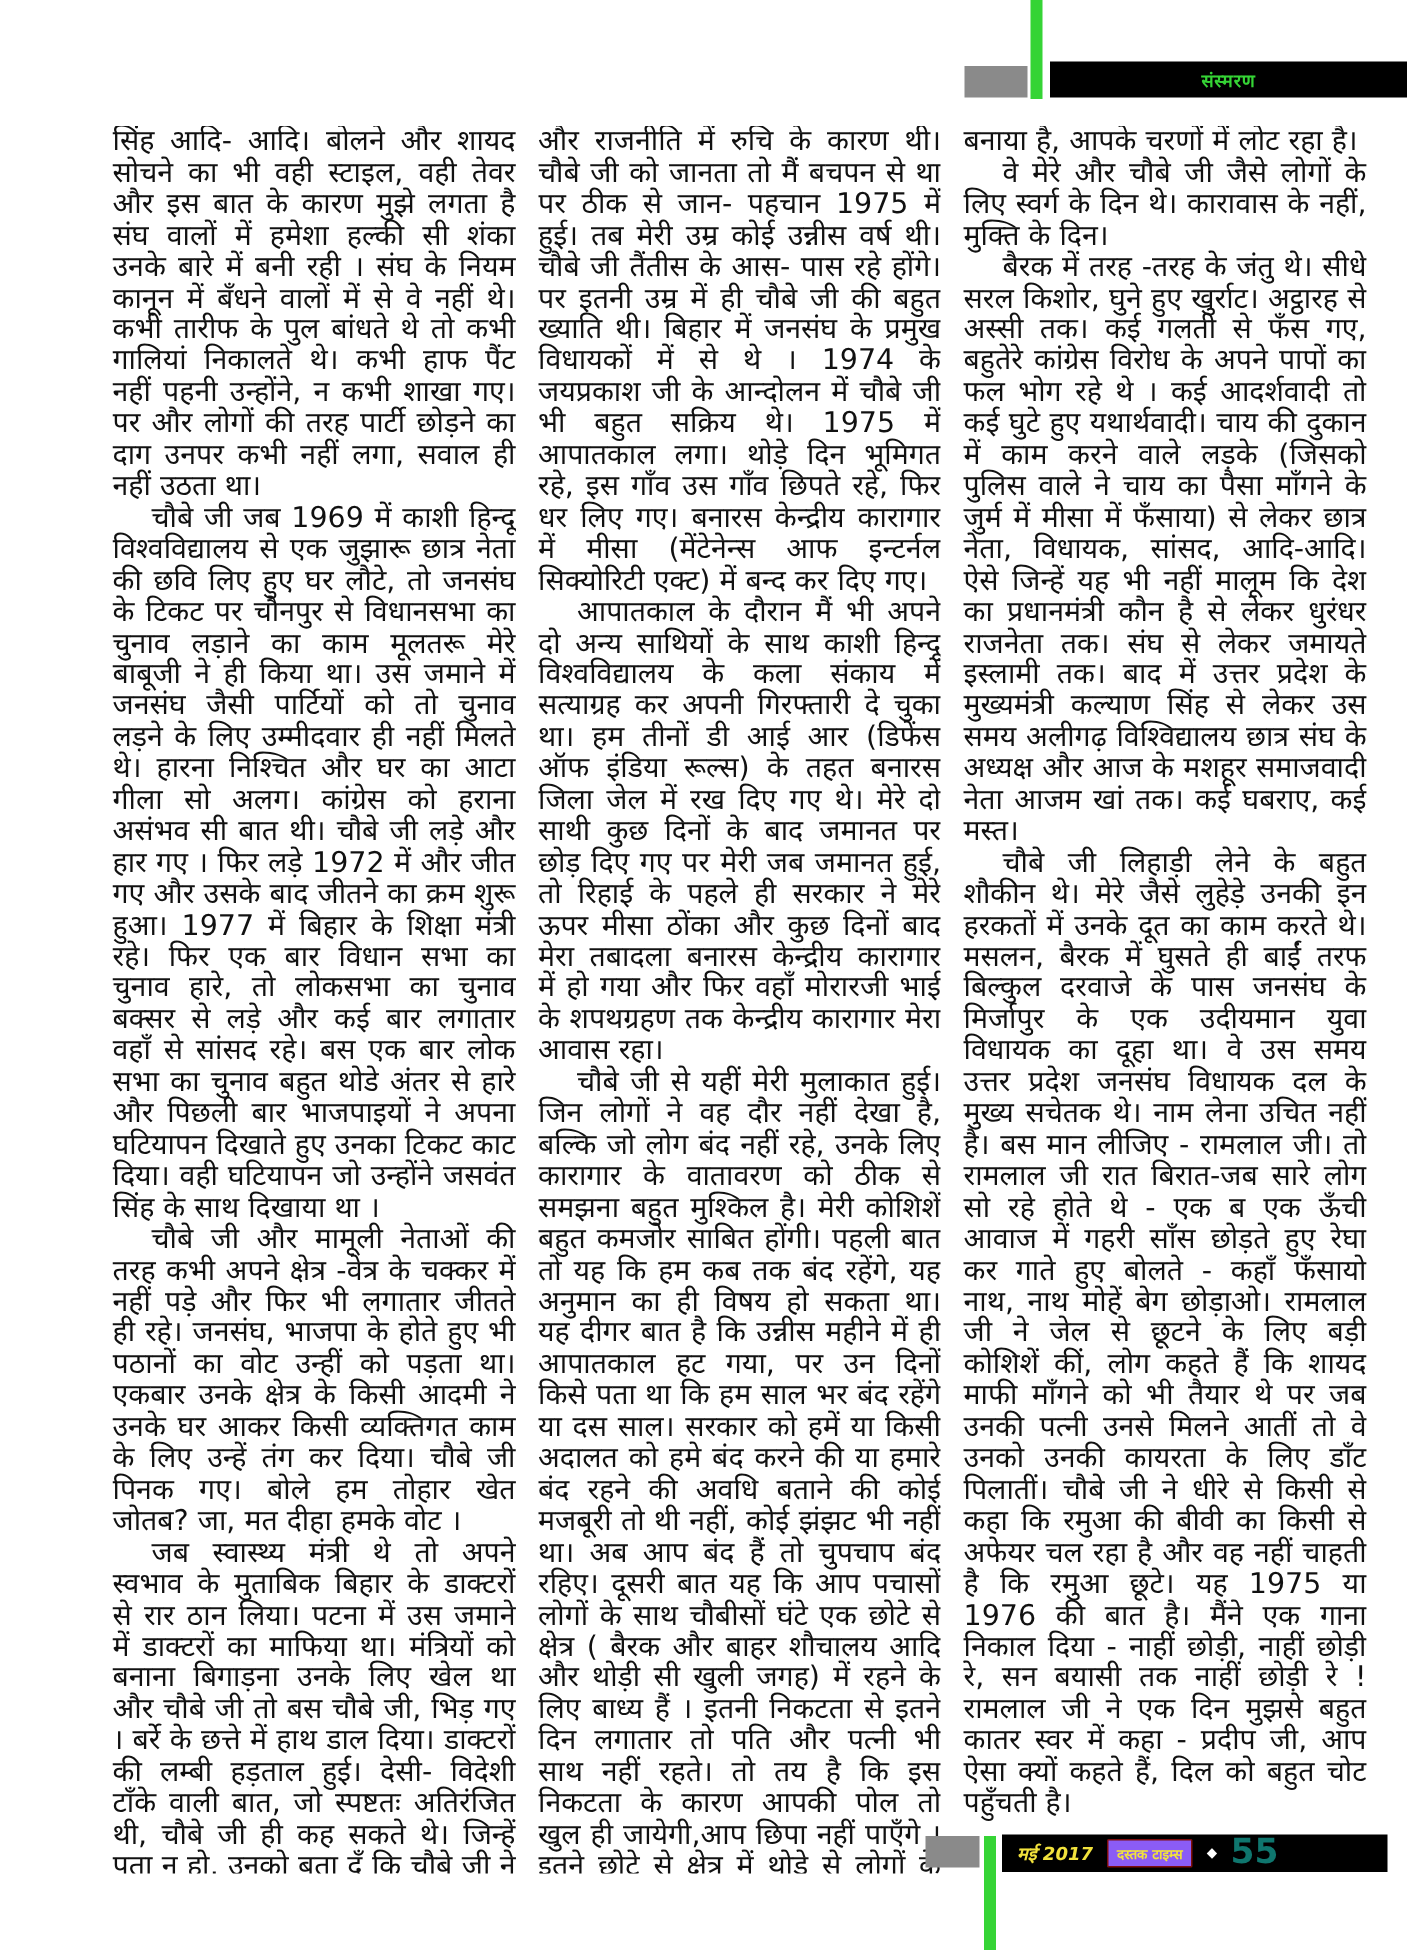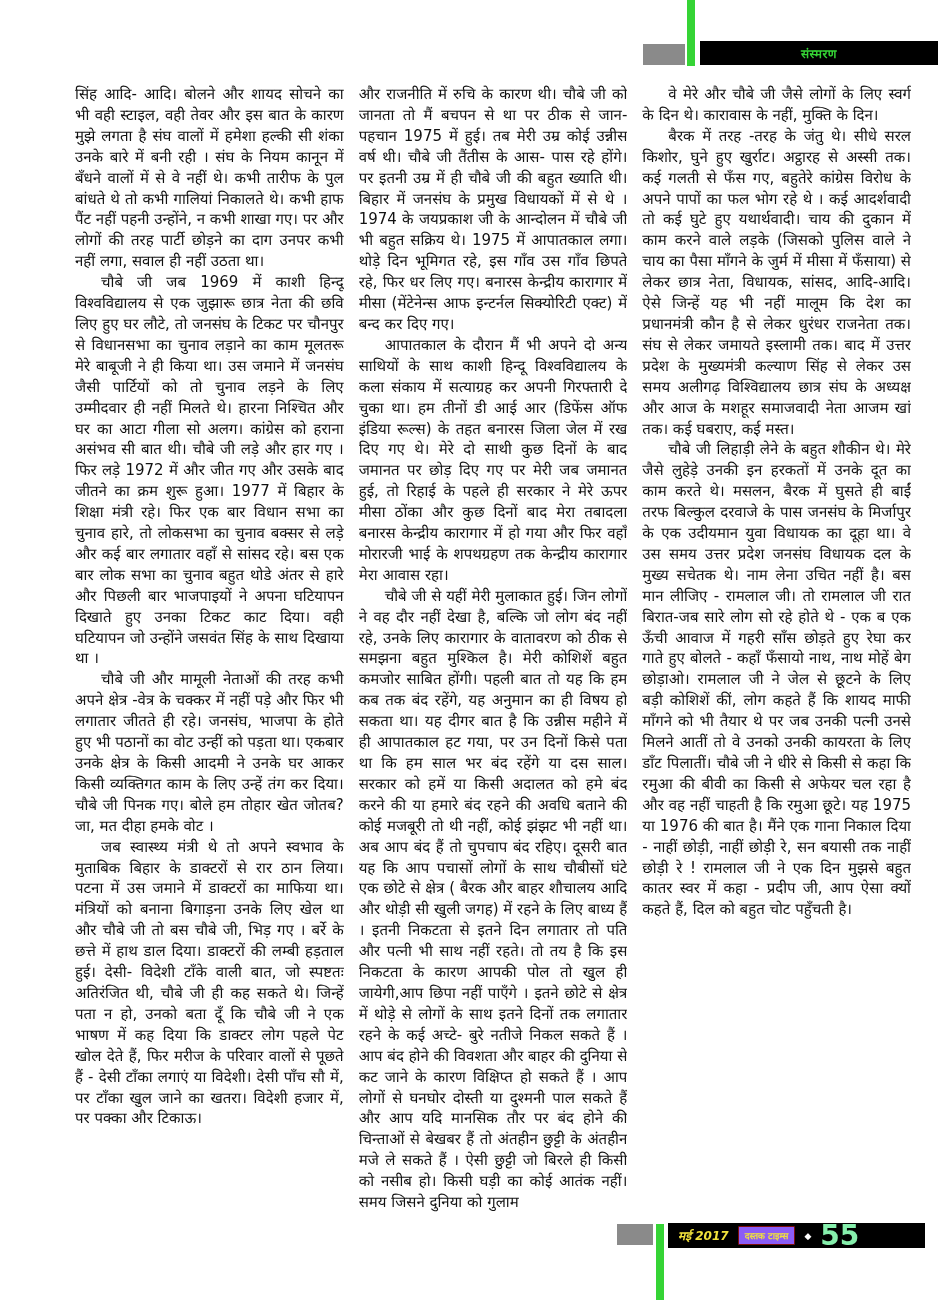--- a/index.html
+++ b/index.html
@@ -15,38 +15,38 @@
     display:flex;align-items:center;justify-content:center;
   }
   .hdr-bar span{color:#35d435;font-size:12px;font-weight:bold;letter-spacing:.5px;}
   
   .main{
     position:absolute;left:75px;top:84px;width:836px;height:1165px;
     display:flex;gap:15px;overflow:hidden;
   }
   .col{width:269px;height:100%;overflow:hidden;color:#111;}
   .col p.para{
-    margin:0;font-size:15px;line-height:20.9px;text-align:justify;
+    margin:0;font-size:19px;line-height:20.9px;text-align:justify;
     text-justify:inter-word;word-break:normal;
   }
   .col p.para.indent{text-indent:26px;}
   
   .ftr-gray{position:absolute;left:617px;top:1224px;width:36px;height:21px;background:#8a8a8a;}
   .ftr-green-stripe{position:absolute;left:656px;top:1224px;width:8px;height:76px;background:#35d435;}
   .ftr-bar{
     position:absolute;left:668px;top:1223px;width:257px;height:25px;background:#000;
     display:flex;align-items:center;gap:9px;padding:0 10px;box-sizing:border-box;
   }
   .ftr-date{color:#f2e23c;font-size:12px;font-weight:bold;font-style:italic;white-space:nowrap;}
   .ftr-logo{
     background:#8b5cf6;color:#f2e23c;font-size:9px;font-weight:bold;
     padding:2px 6px;border-radius:1px;white-space:nowrap;border:1px solid #7e0d0d;
   }
   .ftr-diamond{color:#ffffff;font-size:9px;}
-  .ftr-page{color:#86efac;font-size:28px;font-weight:bold;line-height:1;}
+  .ftr-page{color:#0f766e;font-size:23px;font-weight:bold;line-height:1;}
 </style>
 </head>
 <body>
 
 <div class="hdr-gray"></div>
 <div class="hdr-green-stripe"></div>
 <div class="hdr-bar">
   <span>संस्मरण</span>
 </div>
 
@@ -56,20 +56,21 @@
       <p class="para indent">चौबे जी जब 1969 में काशी हिन्दू विश्वविद्यालय से एक जुझारू छात्र नेता की छवि लिए हुए घर लौटे, तो जनसंघ के टिकट पर चौनपुर से विधानसभा का चुनाव लड़ाने का काम मूलतरू मेरे बाबूजी ने ही किया था। उस जमाने में जनसंघ जैसी पार्टियों को तो चुनाव लड़ने के लिए उम्मीदवार ही नहीं मिलते थे। हारना निश्चित और घर का आटा गीला सो अलग। कांग्रेस को हराना असंभव सी बात थी। चौबे जी लड़े और हार गए । फिर लड़े 1972 में और जीत गए और उसके बाद जीतने का क्रम शुरू हुआ। 1977 में बिहार के शिक्षा मंत्री रहे। फिर एक बार विधान सभा का चुनाव हारे, तो लोकसभा का चुनाव बक्सर से लड़े और कई बार लगातार वहाँ से सांसद रहे। बस एक बार लोक सभा का चुनाव बहुत थोडे अंतर से हारे और पिछली बार भाजपाइयों ने अपना घटियापन दिखाते हुए उनका टिकट काट दिया। वही घटियापन जो उन्होंने जसवंत सिंह के साथ दिखाया था ।</p>
       <p class="para indent">चौबे जी और मामूली नेताओं की तरह कभी अपने क्षेत्र -वेत्र के चक्कर में नहीं पड़े और फिर भी लगातार जीतते ही रहे। जनसंघ, भाजपा के होते हुए भी पठानों का वोट उन्हीं को पड़ता था। एकबार उनके क्षेत्र के किसी आदमी ने उनके घर आकर किसी व्यक्तिगत काम के लिए उन्हें तंग कर दिया। चौबे जी पिनक गए। बोले हम तोहार खेत जोतब? जा, मत दीहा हमके वोट ।</p>
       <p class="para indent">जब स्वास्थ्य मंत्री थे तो अपने स्वभाव के मुताबिक बिहार के डाक्टरों से रार ठान लिया। पटना में उस जमाने में डाक्टरों का माफिया था। मंत्रियों को बनाना बिगाड़ना उनके लिए खेल था और चौबे जी तो बस चौबे जी, भिड़ गए । बर्रे के छत्ते में हाथ डाल दिया। डाक्टरों की लम्बी हड़ताल हुई। देसी- विदेशी टाँके वाली बात, जो स्पष्टतः अतिरंजित थी, चौबे जी ही कह सकते थे। जिन्हें पता न हो, उनको बता दूँ कि चौबे जी ने एक भाषण में कह दिया कि डाक्टर लोग पहले पेट खोल देते हैं, फिर मरीज के परिवार वालों से पूछते हैं - देसी टाँका लगाएं या विदेशी। देसी पाँच सौ में, पर टाँका खुल जाने का खतरा। विदेशी हजार में, पर पक्का और टिकाऊ।</p>
     </div>
   <div class="col">
       <p class="para">और राजनीति में रुचि के कारण थी। चौबे जी को जानता तो मैं बचपन से था पर ठीक से जान- पहचान 1975 में हुई। तब मेरी उम्र कोई उन्नीस वर्ष थी। चौबे जी तैंतीस के आस- पास रहे होंगे। पर इतनी उम्र में ही चौबे जी की बहुत ख्याति थी। बिहार में जनसंघ के प्रमुख विधायकों में से थे । 1974 के जयप्रकाश जी के आन्दोलन में चौबे जी भी बहुत सक्रिय थे। 1975 में आपातकाल लगा। थोड़े दिन भूमिगत रहे, इस गाँव उस गाँव छिपते रहे, फिर धर लिए गए। बनारस केन्द्रीय कारागार में मीसा (मेंटेनेन्स आफ इन्टर्नल सिक्योरिटी एक्ट) में बन्द कर दिए गए।</p>
       <p class="para indent">आपातकाल के दौरान मैं भी अपने दो अन्य साथियों के साथ काशी हिन्दू विश्वविद्यालय के कला संकाय में सत्याग्रह कर अपनी गिरफ्तारी दे चुका था। हम तीनों डी आई आर (डिफेंस ऑफ इंडिया रूल्स) के तहत बनारस जिला जेल में रख दिए गए थे। मेरे दो साथी कुछ दिनों के बाद जमानत पर छोड़ दिए गए पर मेरी जब जमानत हुई, तो रिहाई के पहले ही सरकार ने मेरे ऊपर मीसा ठोंका और कुछ दिनों बाद मेरा तबादला बनारस केन्द्रीय कारागार में हो गया और फिर वहाँ मोरारजी भाई के शपथग्रहण तक केन्द्रीय कारागार मेरा आवास रहा।</p>
       <p class="para indent">चौबे जी से यहीं मेरी मुलाकात हुई। जिन लोगों ने वह दौर नहीं देखा है, बल्कि जो लोग बंद नहीं रहे, उनके लिए कारागार के वातावरण को ठीक से समझना बहुत मुश्किल है। मेरी कोशिशें बहुत कमजोर साबित होंगी। पहली बात तो यह कि हम कब तक बंद रहेंगे, यह अनुमान का ही विषय हो सकता था। यह दीगर बात है कि उन्नीस महीने में ही आपातकाल हट गया, पर उन दिनों किसे पता था कि हम साल भर बंद रहेंगे या दस साल। सरकार को हमें या किसी अदालत को हमे बंद करने की या हमारे बंद रहने की अवधि बताने की कोई मजबूरी तो थी नहीं, कोई झंझट भी नहीं था। अब आप बंद हैं तो चुपचाप बंद रहिए। दूसरी बात यह कि आप पचासों लोगों के साथ चौबीसों घंटे एक छोटे से क्षेत्र ( बैरक और बाहर शौचालय आदि और थोड़ी सी खुली जगह) में रहने के लिए बाध्य हैं । इतनी निकटता से इतने दिन लगातार तो पति और पत्नी भी साथ नहीं रहते। तो तय है कि इस निकटता के कारण आपकी पोल तो खुल ही जायेगी,आप छिपा नहीं पाएँगे । इतने छोटे से क्षेत्र में थोड़े से लोगों के साथ इतने दिनों तक लगातार रहने के कई अच्टे- बुरे नतीजे निकल सकते हैं । आप बंद होने की विवशता और बाहर की दुनिया से कट जाने के कारण विक्षिप्त हो सकते हैं । आप लोगों से घनघोर दोस्ती या दुश्मनी पाल सकते हैं और आप यदि मानसिक तौर पर बंद होने की चिन्ताओं से बेखबर हैं तो अंतहीन छुट्टी के अंतहीन मजे ले सकते हैं । ऐसी छुट्टी जो बिरले ही किसी को नसीब हो। किसी घड़ी का कोई आतंक नहीं। समय जिसने दुनिया को गुलाम</p>
     </div>
   <div class="col">
+      <p class="para">बनाया है, आपके चरणों में लोट रहा है।</p>
       <p class="para indent">वे मेरे और चौबे जी जैसे लोगों के लिए स्वर्ग के दिन थे। कारावास के नहीं, मुक्ति के दिन।</p>
       <p class="para indent">बैरक में तरह -तरह के जंतु थे। सीधे सरल किशोर, घुने हुए खुर्राट। अट्ठारह से अस्सी तक। कई गलती से फँस गए, बहुतेरे कांग्रेस विरोध के अपने पापों का फल भोग रहे थे । कई आदर्शवादी तो कई घुटे हुए यथार्थवादी। चाय की दुकान में काम करने वाले लड़के (जिसको पुलिस वाले ने चाय का पैसा माँगने के जुर्म में मीसा में फँसाया) से लेकर छात्र नेता, विधायक, सांसद, आदि-आदि। ऐसे जिन्हें यह भी नहीं मालूम कि देश का प्रधानमंत्री कौन है से लेकर धुरंधर राजनेता तक। संघ से लेकर जमायते इस्लामी तक। बाद में उत्तर प्रदेश के मुख्यमंत्री कल्याण सिंह से लेकर उस समय अलीगढ़ विश्विद्यालय छात्र संघ के अध्यक्ष और आज के मशहूर समाजवादी नेता आजम खां तक। कई घबराए, कई मस्त।</p>
       <p class="para indent">चौबे जी लिहाड़ी लेने के बहुत शौकीन थे। मेरे जैसे लुहेड़े उनकी इन हरकतों में उनके दूत का काम करते थे। मसलन, बैरक में घुसते ही बाईं तरफ बिल्कुल दरवाजे के पास जनसंघ के मिर्जापुर के एक उदीयमान युवा विधायक का दूहा था। वे उस समय उत्तर प्रदेश जनसंघ विधायक दल के मुख्य सचेतक थे। नाम लेना उचित नहीं है। बस मान लीजिए - रामलाल जी। तो रामलाल जी रात बिरात-जब सारे लोग सो रहे होते थे - एक ब एक ऊँची आवाज में गहरी साँस छोड़ते हुए रेघा कर गाते हुए बोलते - कहाँ फँसायो नाथ, नाथ मोहें बेग छोड़ाओ। रामलाल जी ने जेल से छूटने के लिए बड़ी कोशिशें कीं, लोग कहते हैं कि शायद माफी माँगने को भी तैयार थे पर जब उनकी पत्नी उनसे मिलने आतीं तो वे उनको उनकी कायरता के लिए डाँट पिलातीं। चौबे जी ने धीरे से किसी से कहा कि रमुआ की बीवी का किसी से अफेयर चल रहा है और वह नहीं चाहती है कि रमुआ छूटे। यह 1975 या 1976 की बात है। मैंने एक गाना निकाल दिया - नाहीं छोड़ी, नाहीं छोड़ी रे, सन बयासी तक नाहीं छोड़ी रे ! रामलाल जी ने एक दिन मुझसे बहुत कातर स्वर में कहा - प्रदीप जी, आप ऐसा क्यों कहते हैं, दिल को बहुत चोट पहुँचती है।</p>
     </div>
 </div>
 
 <div class="ftr-gray"></div>
 <div class="ftr-green-stripe"></div>
 <div class="ftr-bar">
   <span class="ftr-date">मई 2017</span>

